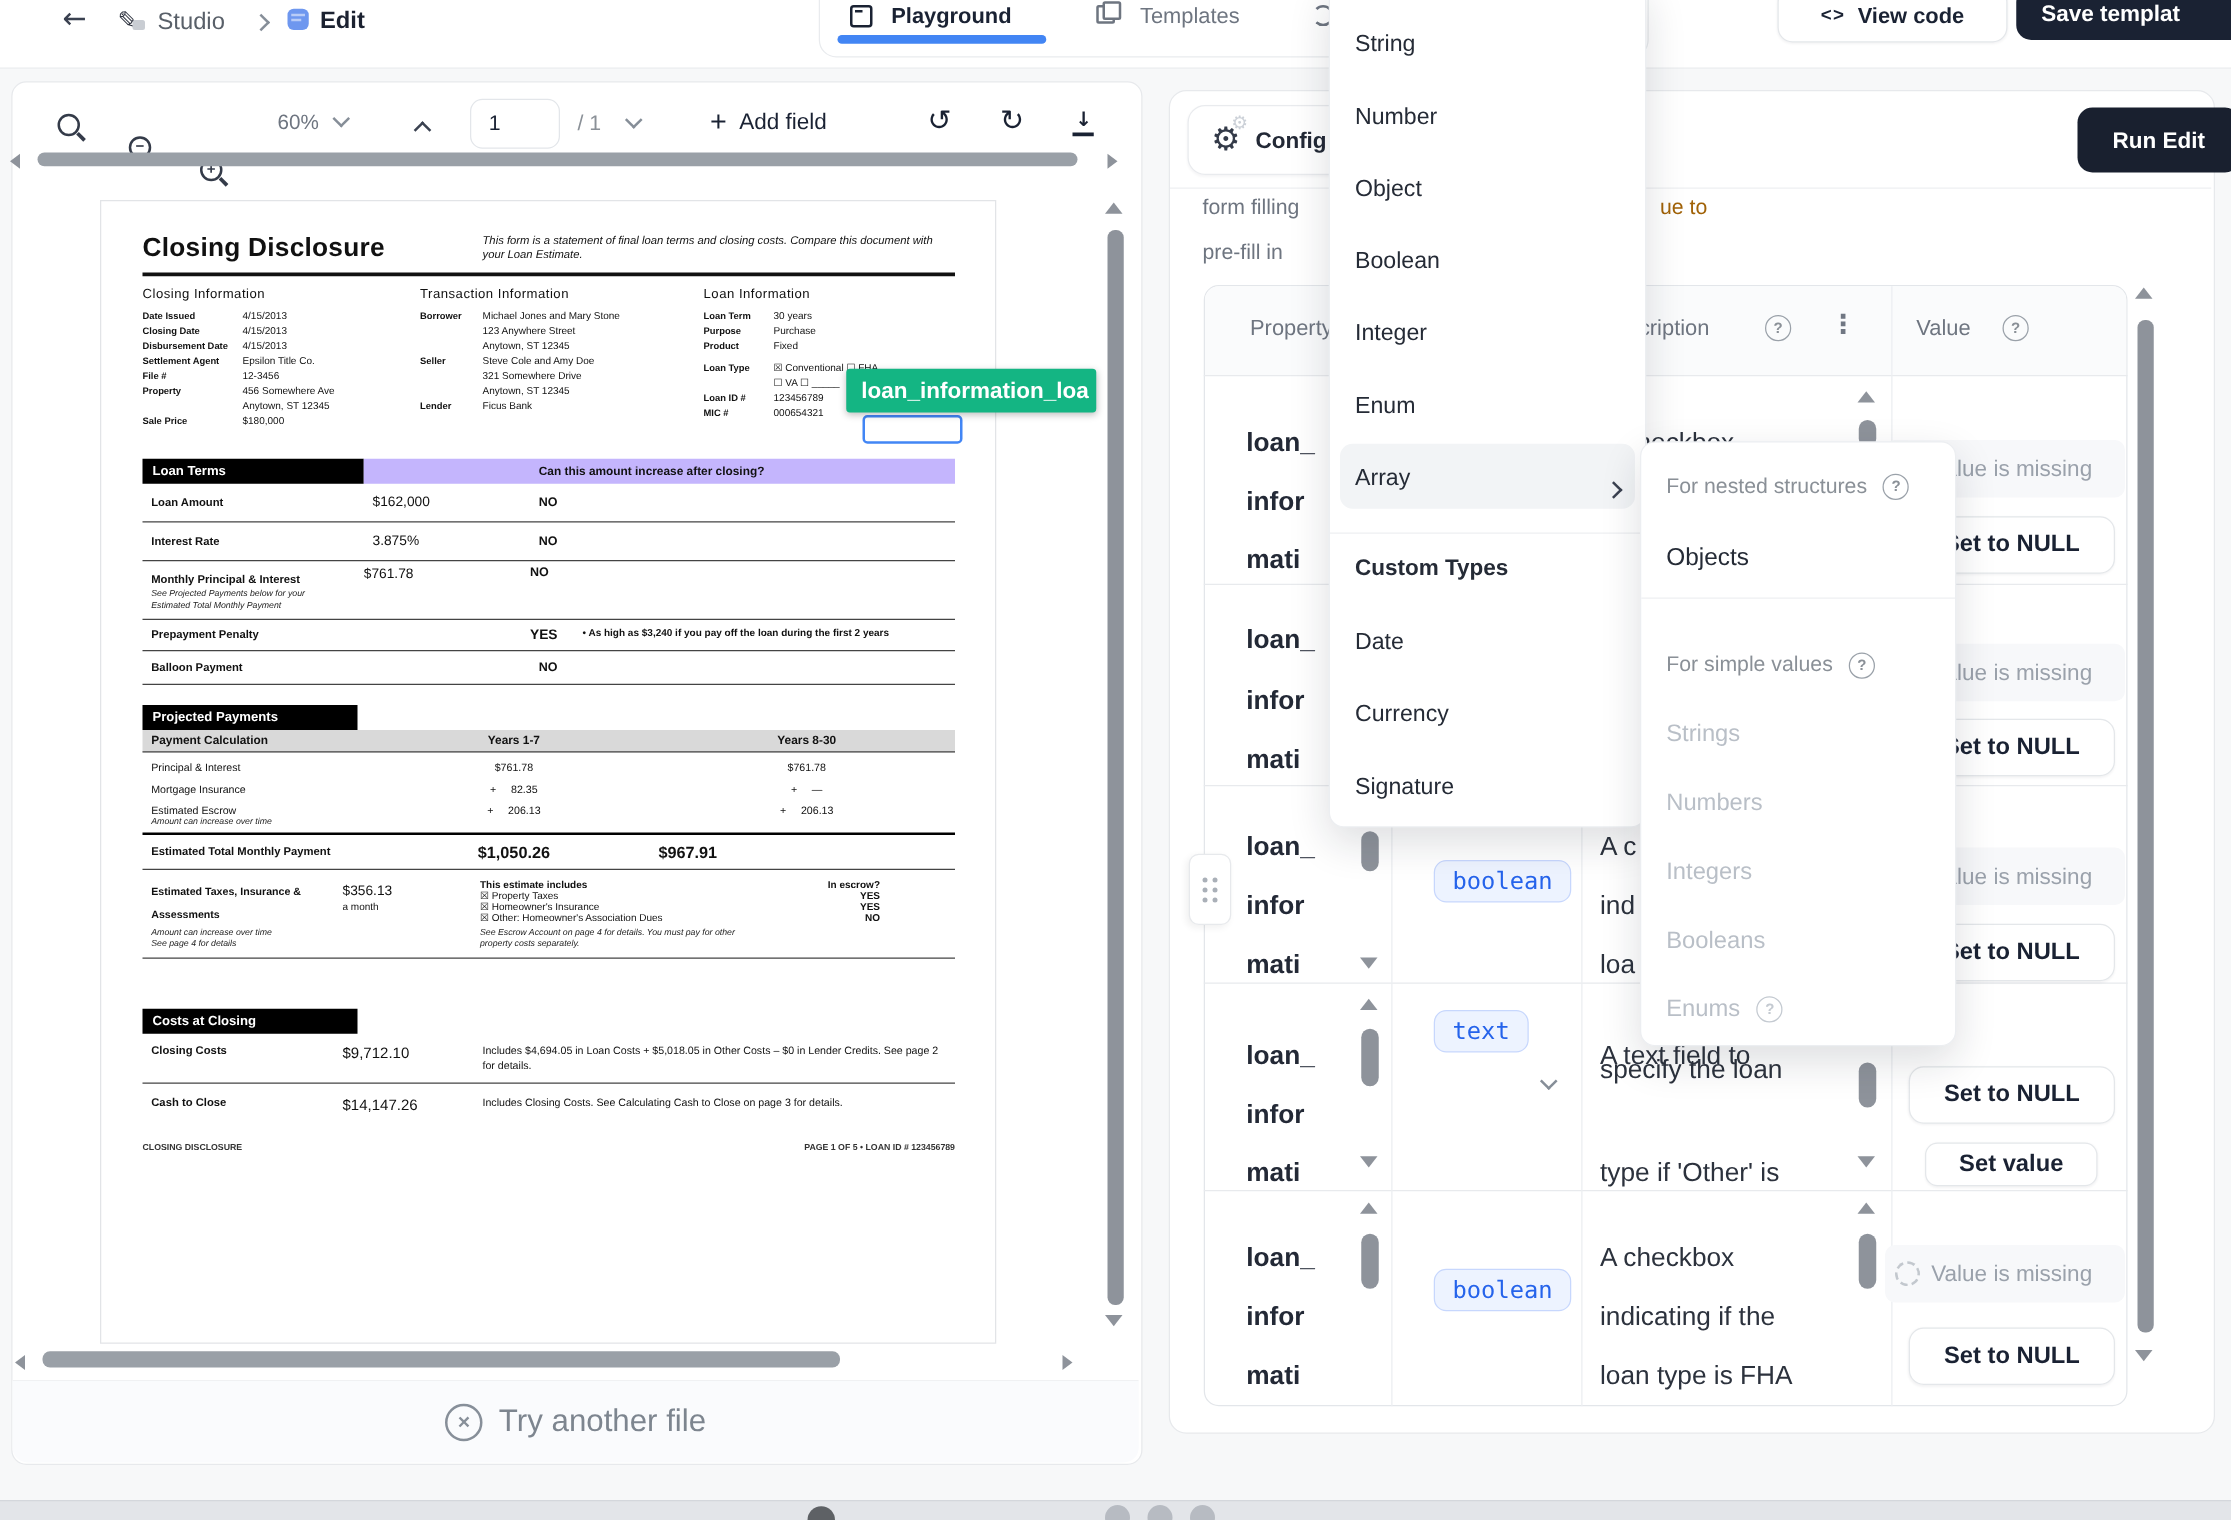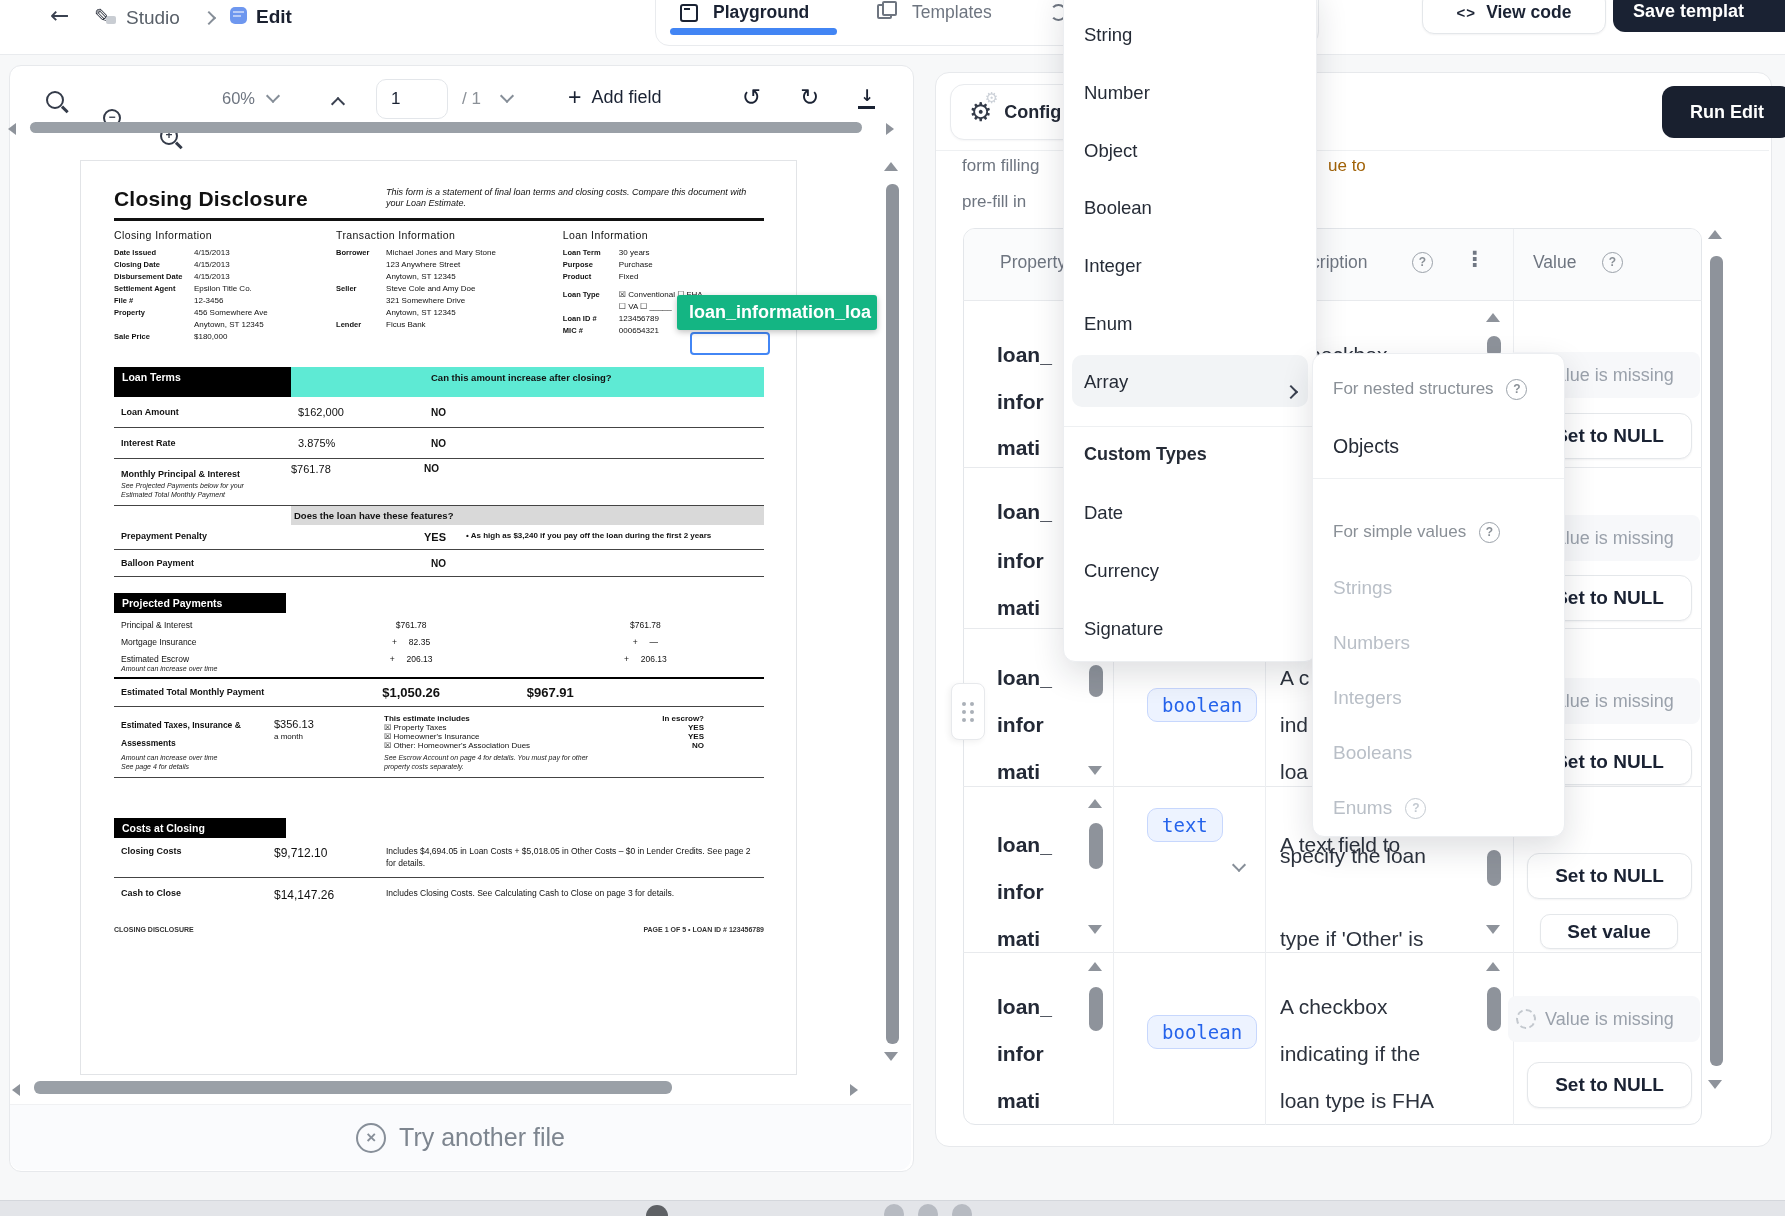--- a/index.html
+++ b/index.html
@@ -239,59 +239,60 @@
       <div class="ir">
           <b style="width:56px">MIC #</b>
           <span>000654321</span>
         </div>
     </div>
   </div>
 
   <div style="margin-top:24px">
     <div style="display:flex">
       <div class="bar" style="width:177px">Loan Terms</div>
-      <div style="flex:1;background:#5eead4;font-weight:700;font-size:9.5px;padding:5px 0 14px 140px;box-sizing:border-box">Can this amount increase after closing?</div>
+      <div style="flex:1;background:#c4b5fd;font-weight:700;font-size:9.5px;padding:5px 0 4px 140px;box-sizing:border-box">Can this amount increase after closing?</div>
     </div>
     <div class="lt-row" style="height:30px;align-items:center">
       <b style="width:177px;font-size:9px;padding-left:7px">Loan Amount</b>
       <span style="width:133px;font-size:11px">$162,000</span>
       <b style="font-size:10px">NO</b>
     </div>
     <div class="lt-row" style="height:30px;align-items:center">
       <b style="width:177px;font-size:9px;padding-left:7px">Interest Rate</b>
       <span style="width:133px;font-size:11px">3.875%</span>
       <b style="font-size:10px">NO</b>
     </div>
     <div class="lt-row" style="padding:4px 0 6px 0">
       <div style="width:177px;padding-left:7px;box-sizing:border-box">
         <b style="font-size:9px">Monthly Principal &amp; Interest</b>
         <div class="small" style="font-style:italic;width:150px">See Projected Payments below for your Estimated Total Monthly Payment</div>
       </div>
       <span style="width:133px;font-size:11px">$761.78</span>
       <b style="font-size:10px">NO</b>
     </div>
-    <div style="display:flex">
-      <div style="width:177px"></div>
-      <div style="flex:1;background:#d9d9d9;font-weight:700;font-size:9.5px;padding:4px 0 4px 3px">Does the loan have these features?</div>
-    </div>
     <div class="lt-row" style="padding:6px 0">
       <b style="width:177px;font-size:9px;padding-left:7px;box-sizing:border-box">Prepayment Penalty</b>
       <div style="width:133px"></div>
       <b style="width:42px;font-size:11px">YES</b>
       <div style="flex:1;font-size:8px;font-weight:700;line-height:1.35;padding-right:4px">• As high as $3,240 if you pay off the loan during the first 2 years</div>
     </div>
     <div class="lt-row" style="height:26px;align-items:center">
       <b style="width:177px;font-size:9px;padding-left:7px">Balloon Payment</b>
       <div style="width:133px"></div>
       <b style="font-size:10px">NO</b>
     </div>
   </div>
 
   <div style="margin-top:16px">
     <div class="bar" style="width:172px">Projected Payments</div>
+    <div style="display:flex;background:#d9d9d9;border-bottom:1px solid #444;font-size:9.5px;font-weight:700;padding:3px 0">
+      <span style="width:182px;padding-left:7px;box-sizing:border-box">Payment Calculation</span>
+      <span style="width:232px;text-align:center">Years 1-7</span>
+      <span style="width:238px;text-align:center">Years 8-30</span>
+    </div>
     <div style="display:flex;font-size:8.5px;padding:7px 0 2px 0">
       <span style="width:182px;padding-left:7px;box-sizing:border-box">Principal &amp; Interest</span>
       <span class="pp-val" style="width:232px;text-align:center">$761.78</span>
       <span class="pp-val" style="width:238px;text-align:center">$761.78</span>
     </div>
     <div style="display:flex;font-size:8.5px;padding:5px 0 2px 0">
       <span style="width:182px;padding-left:7px;box-sizing:border-box">Mortgage Insurance</span>
       <span class="pp-val" style="width:232px;text-align:center">+     82.35</span>
       <span class="pp-val" style="width:238px;text-align:center">+     —</span>
     </div>

